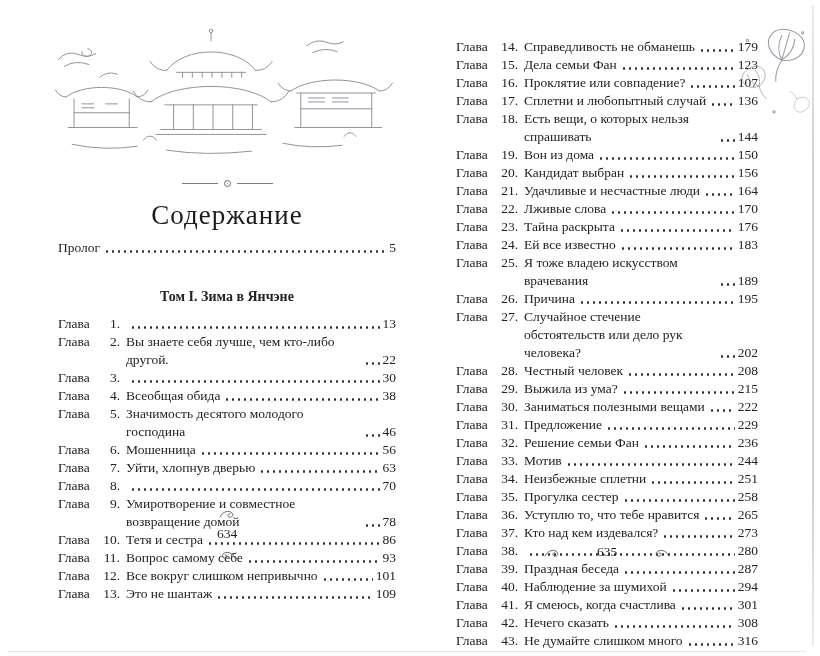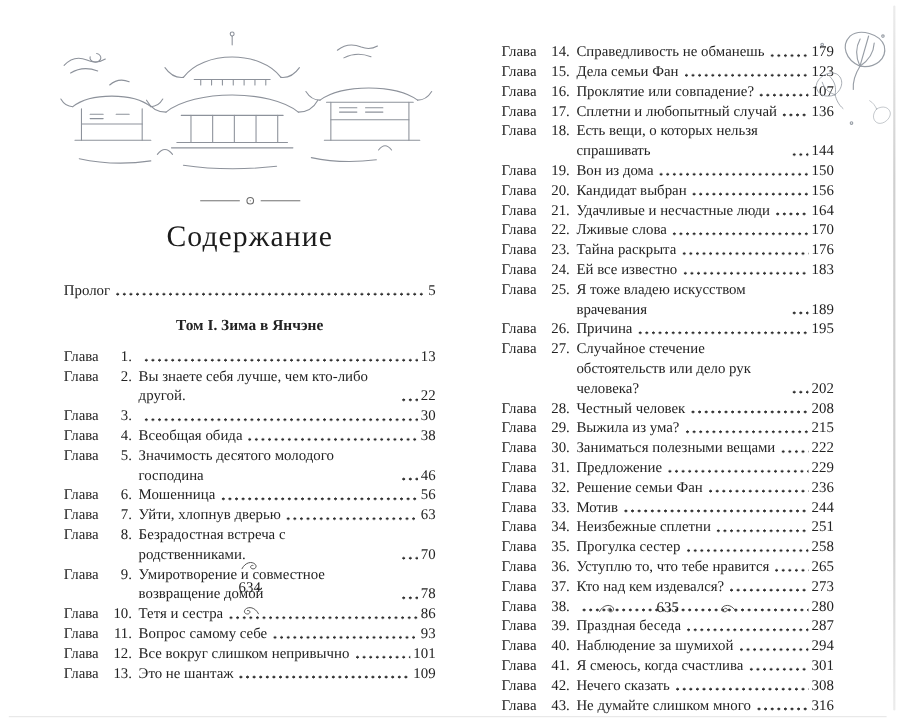--- a/index.html
+++ b/index.html
@@ -39,22 +39,22 @@
   .toc-entry { display:flex; line-height:18px; font-size:13.5px; }
   .chap-label { align-self:flex-start; flex:0 0 62px; display:inline-flex;
     justify-content:space-between; margin-right:6px; white-space:nowrap; }
   .entry-title { flex:0 1 auto; }
   .leader { align-self:flex-end; height:18px; flex:1 1 16px; min-width:16px; margin:0 3px 0 4px;
     background-image:radial-gradient(circle,#2f2f2f 1px,rgba(0,0,0,0) 1.4px);
     background-size:6px 3px; background-repeat:repeat-x;
     background-position:0 calc(100% - 4px); }
   .entry-page { align-self:flex-end; white-space:nowrap; }
 
-  .prologue { margin-top:24px; }
-  .volume-heading { width:338px; text-align:center; font-weight:700; font-size:14px; margin:16px 0 10px; }
+  .prologue { margin-top:8px; }
+  .volume-heading { width:338px; text-align:center; font-weight:700; font-size:14px; margin:32px 0 10px; }
 
   
   .footer { position:absolute; bottom:12px; display:flex; align-items:center;
     justify-content:center; gap:7px; font-size:13.5px; color:#1f1f1f; }
   .page-left  .footer { left:58px; width:338px;flex-direction:column; }
   .page-right .footer { left:46px; width:302px;gap:36px; }
   .swirl { width:17px; height:11px; }
   .swirl svg { width:100%; height:100%; }
 </style>
 </head>
@@ -188,21 +188,20 @@
           </span>
           <span class="entry-title">Уйти, хлопнув дверью</span>
           <span class="leader"></span>
           <span class="entry-page">63</span>
         </div>
         <div class="toc-entry">
           <span class="chap-label">
             <span class="chap-word">Глава</span>
             <span class="chap-num">8.</span>
           </span>
-          <span class="entry-title">Безрадостная встреча с родственниками.</span>
           <span class="leader"></span>
           <span class="entry-page">70</span>
         </div>
         <div class="toc-entry">
           <span class="chap-label">
             <span class="chap-word">Глава</span>
             <span class="chap-num">9.</span>
           </span>
           <span class="entry-title">Умиротворение и совместное возвращение домой</span>
           <span class="leader"></span>

